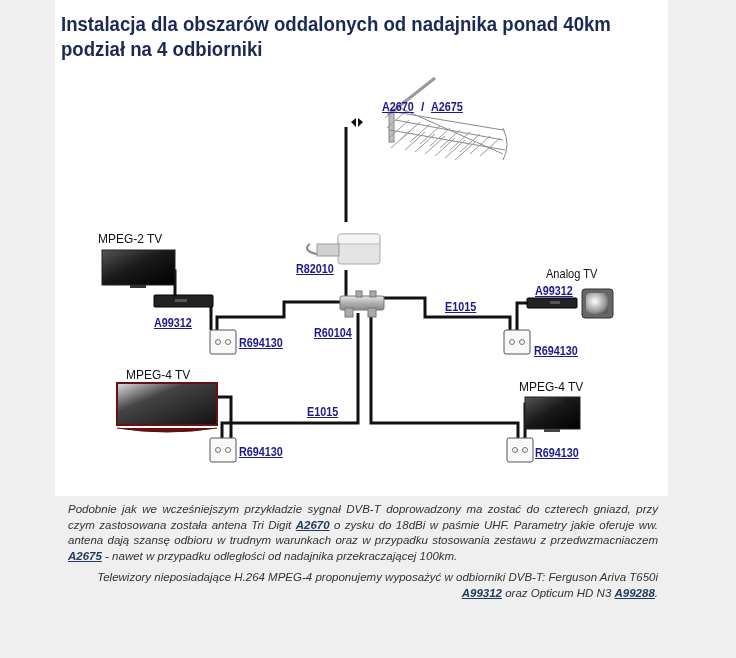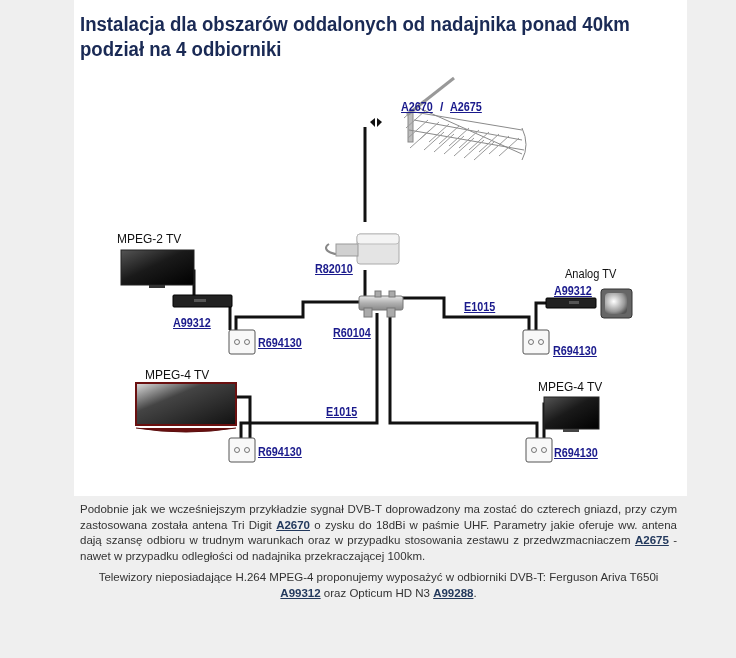--- a/index.html
+++ b/index.html
@@ -2,21 +2,21 @@
 <html><head>
 <meta charset="utf-8">
 <style>
   html, body { margin: 0; padding: 0; }
   body {
     width: 736px; height: 658px; overflow: hidden;
     background: #efefef;
     font-family: "Liberation Sans", sans-serif;
   }
   .page {
-    position: absolute; left: 74px; top: 0; width: 613px; height: 496px;
+    position: absolute; left: 55px; top: 0; width: 613px; height: 496px;
     background: #ffffff;
   }
   .title {
     position: absolute; left: 6px; top: 12px; width: 600px;
     margin: 0;
     font-family: "Liberation Sans", sans-serif;
     font-weight: bold; font-size: 20px; line-height: 25px;
     color: #1a2a55;
     transform: scaleX(0.93); transform-origin: left top;
     letter-spacing: 0px;
@@ -35,21 +35,21 @@
     font-family: "Liberation Sans", sans-serif;
     font-size: 13px; color: #111; white-space: nowrap;
     transform: scaleX(0.92); transform-origin: left top;
   }
   .sep { position: absolute; font-size: 12px; font-weight: bold; color: #1a1a8c; }
   .text {
     position: absolute; left: 5px; top: 502px; width: 598px;
     font-family: "Liberation Sans", sans-serif;
     font-size: 11.5px; line-height: 15.6px; color: #333;
   }
-  .text p { margin: 0 0 6px 1px; text-align: justify; }
+  .text p { margin: 0 0 6px 8px; text-align: justify; font-style: italic; }
   .text a {
     color: #23395d; font-weight: bold; text-decoration: underline; cursor: pointer;
   }
 </style>
 </head>
 <body>
 
 <div class="page">
 
   <h1 class="title">
@@ -223,17 +223,17 @@
     <span class="lbl" style="left:184px;top:445px">R694130</span>
 
     <span class="dev" style="left:464px;top:379px">MPEG-4 TV</span>
     <span class="lbl" style="left:480px;top:446px">R694130</span>
   </div>
 
   <div class="text">
     <p>
       <span>Podobnie jak we wcześniejszym przykładzie sygnał DVB-T doprowadzony ma zostać do czterech gniazd, przy czym zastosowana została antena Tri Digit </span><a>A2670</a><span> o zysku do 18dBi w paśmie UHF. Parametry jakie oferuje ww. antena dają szansę odbioru w trudnym warunkach oraz w przypadku stosowania zestawu z przedwzmacniaczem </span><a>A2675</a><span> - nawet w przypadku odległości od nadajnika przekraczającej 100km.</span>
     </p>
-    <p style="text-align:center">
+    <p style="text-align:right">
       <span>Telewizory nieposiadające H.264 MPEG-4 proponujemy wyposażyć w odbiorniki DVB-T: Ferguson Ariva T650i </span><a>A99312</a><span> oraz Opticum HD N3 </span><a>A99288</a><span>.</span>
     </p>
   </div>
 </div>
 
 </body></html>

